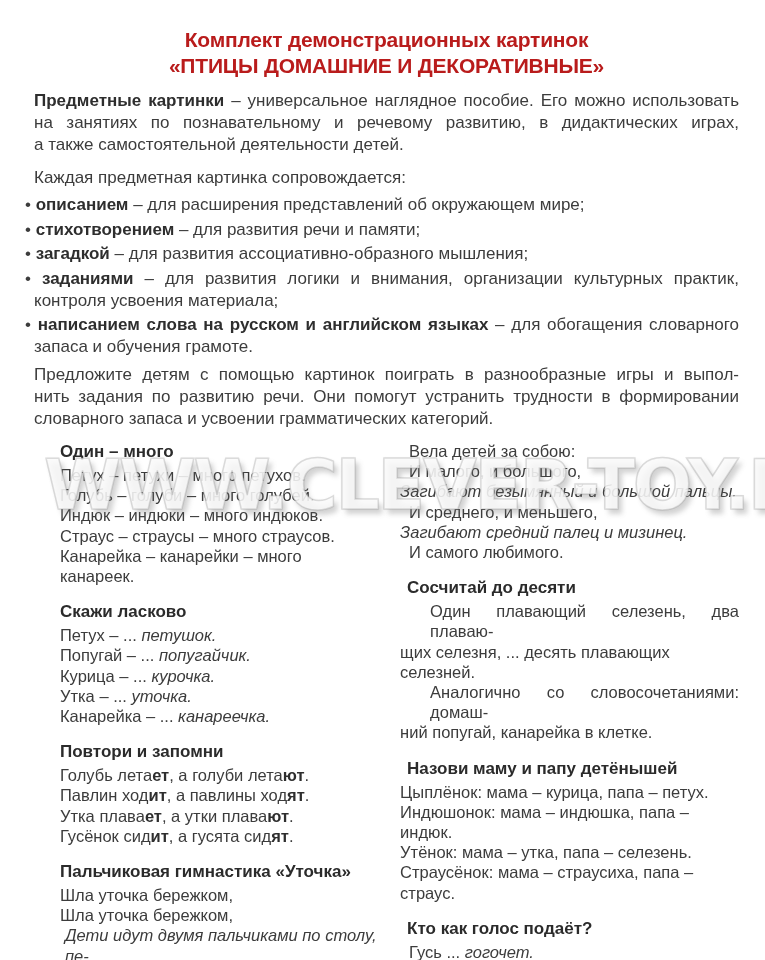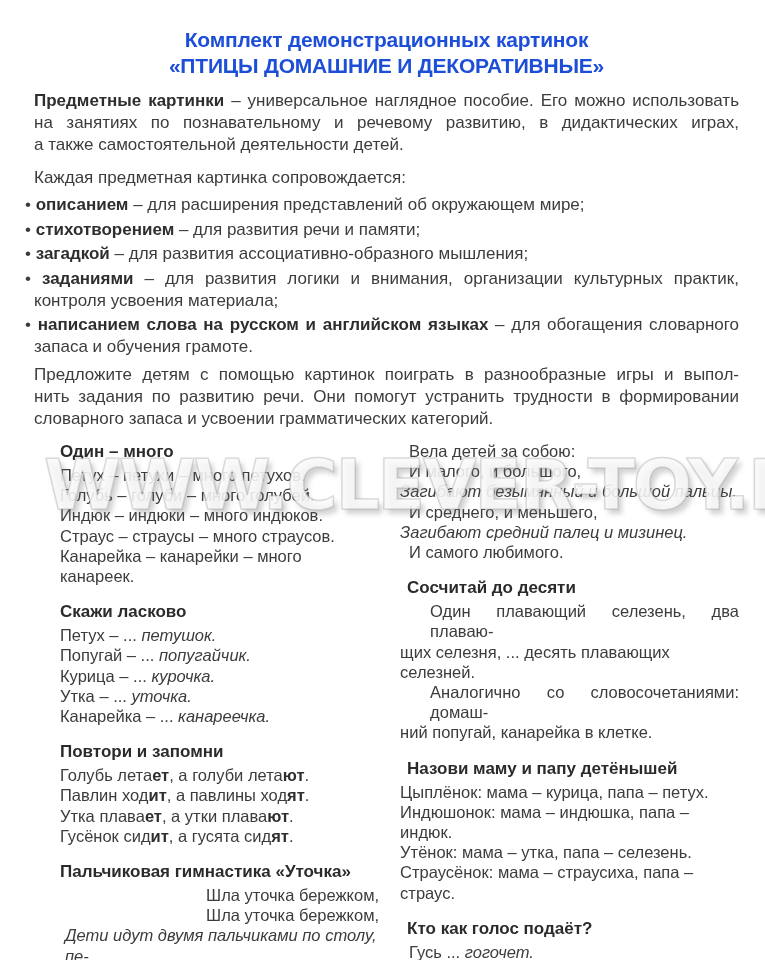--- a/index.html
+++ b/index.html
@@ -6,21 +6,21 @@
   body{
     width:765px;height:960px;
     background:#ffffff;
     font-family:"Liberation Sans", sans-serif;
     color:#3c3c3c;
     position:relative;
     overflow:hidden;
   }
   .page{position:absolute;inset:0;padding:0 26px 0 34px;box-sizing:border-box;}
   .title{
-    text-align:center;font-weight:bold;color:#1d4ed8;
+    text-align:center;font-weight:bold;color:#b91c1c;
     margin-top:27px;font-size:21px;line-height:26px;letter-spacing:-0.2px;
   }
   .intro .ln{font-size:17px;line-height:22px;}
   .para.p1{margin-top:11px;}
   .para.p2{margin-top:11px;}
   .para.pb{margin-top:5px;}
   .para.p3{margin-top:6px;}
   .ln{min-height:20px;}
   .b{font-weight:bold;color:#2e2e2e;}
   .i{font-style:italic;}
@@ -31,21 +31,21 @@
   .bcont{padding-left:0;}
   .columns{display:flex;margin-top:11px;margin-left:26px;}
   .col{font-size:16.5px;}
   .col .ln{line-height:20.2px;}
   .col-left{width:322px;margin-right:21px;}
   .col-right{width:342px;}
   .sec-h{font-weight:bold;font-size:17px;color:#2b2b2b;line-height:21px;margin:15px 0 3px;}
   .sec:first-child .sec-h{margin-top:0;}
   .col-right .sec-h{padding-left:7px;}
   .hangblock{margin-left:-22px;}
-  .hangblock .verse{padding-left:22px;text-align:right;}
+  .hangblock .verse{padding-left:22px;}
   .hangblock .inst{padding-left:27px;}
   .hangblock .icont{padding-left:0;}
   .verse{padding-left:22px;}
   .v8{padding-left:9px;}
   .indj{padding-left:30px;}
   .watermark{
     position:absolute;left:44px;top:444px;width:720px;
     font-family:"DejaVu Sans", sans-serif;
     font-weight:bold;font-size:70px;letter-spacing:-2.5px;
     color:rgba(255,255,255,0.82);

